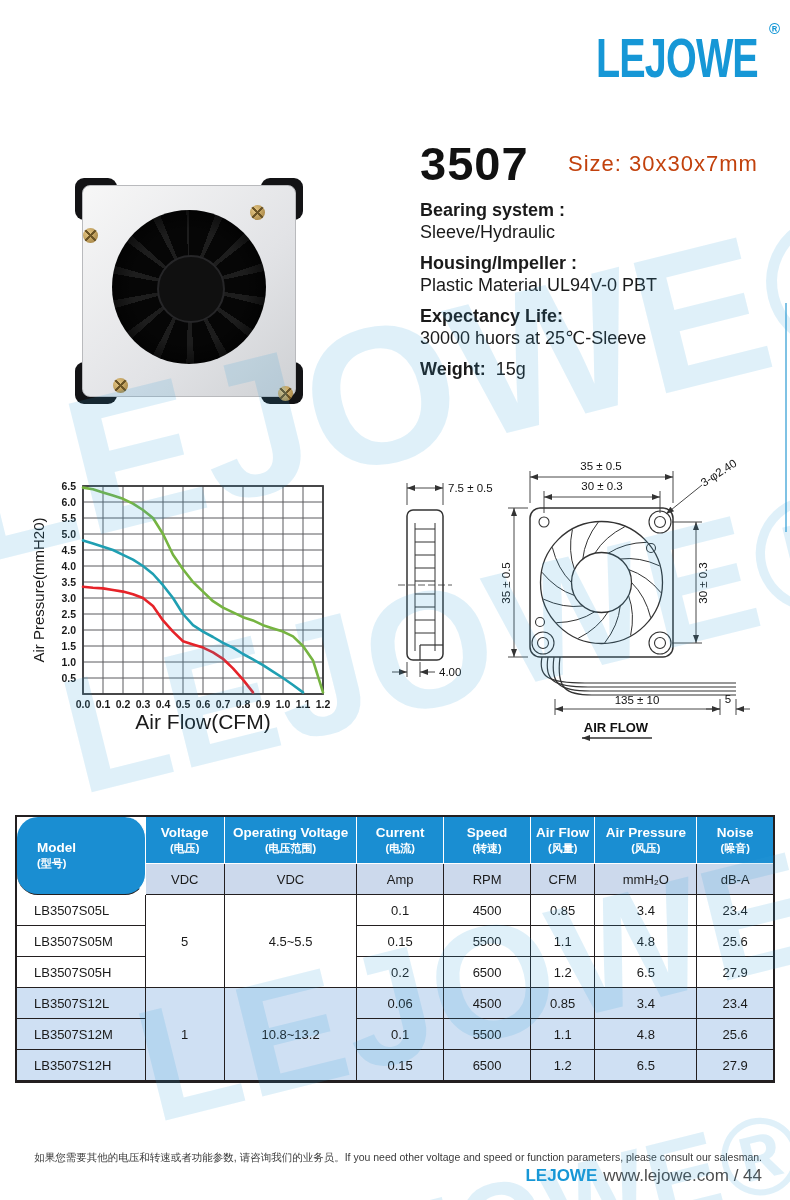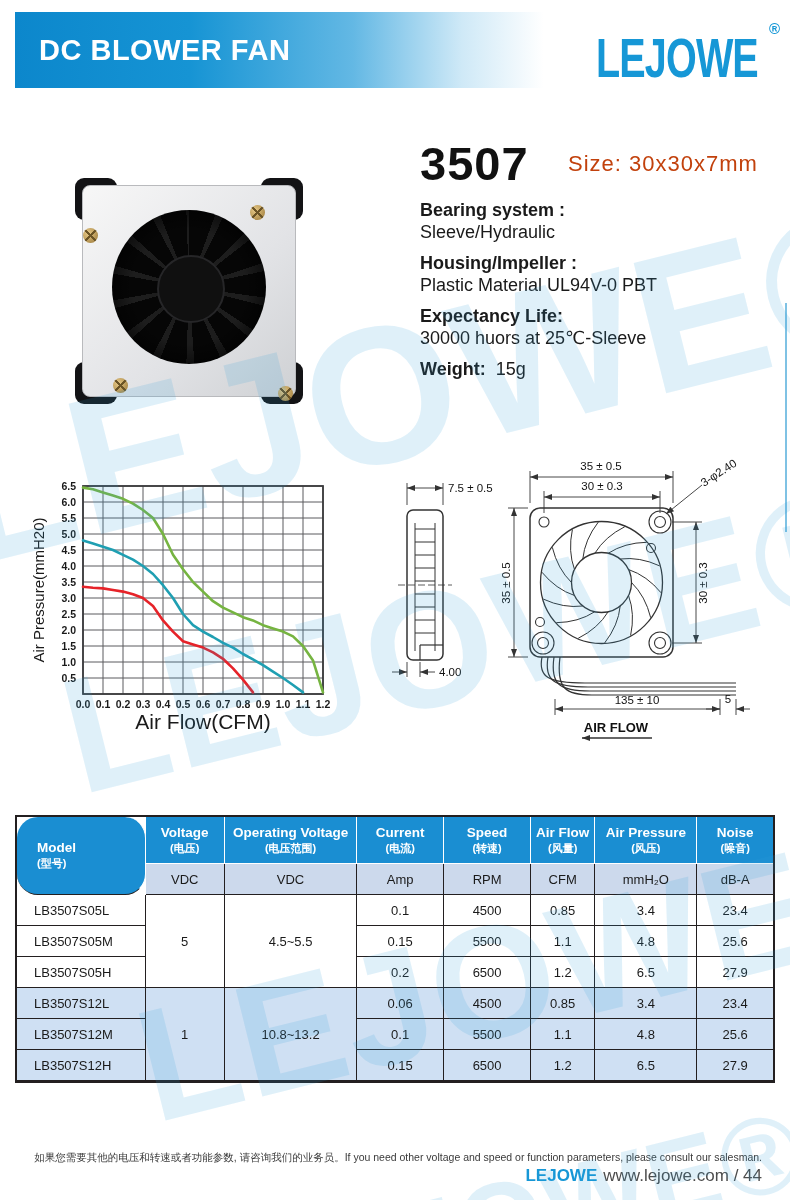--- a/index.html
+++ b/index.html
@@ -78,23 +78,20 @@
 </head>
 <body>
 
 <div id="page">
 
   <div class="wm" style="left:-60px;top:270px;font-size:195px;">LEJOWE®</div>
   <div class="wm" style="left:55px;top:545px;font-size:165px;">LEJOWE®</div>
   <div class="wm" style="left:130px;top:880px;font-size:160px;">LEJOWE®</div>
   <div class="wm" style="left:250px;top:1150px;font-size:110px;">LEJOWE®</div>
 
-  <div class="banner">
-    <div class="banner-title">DC BLOWER FAN</div>
-  </div>
   <div class="logo">
     <span class="logo-text">LEJOWE</span>
     <span class="logo-reg">®</span>
   </div>
 
   <div class="photo">
     <div class="pad tl">
         <div class="hole"></div>
       </div>
     <div class="pad tr">

